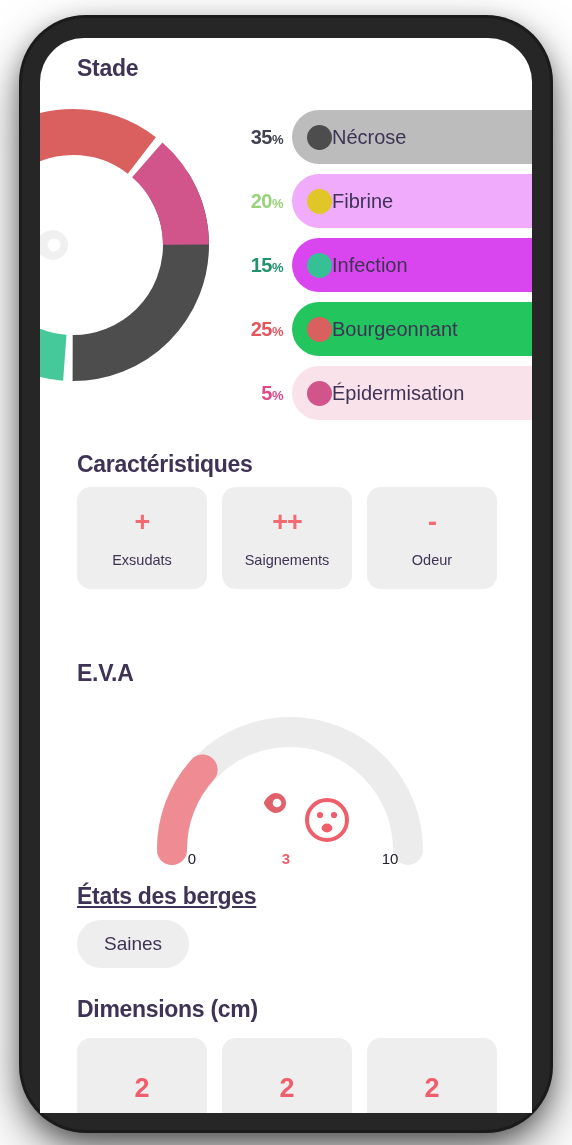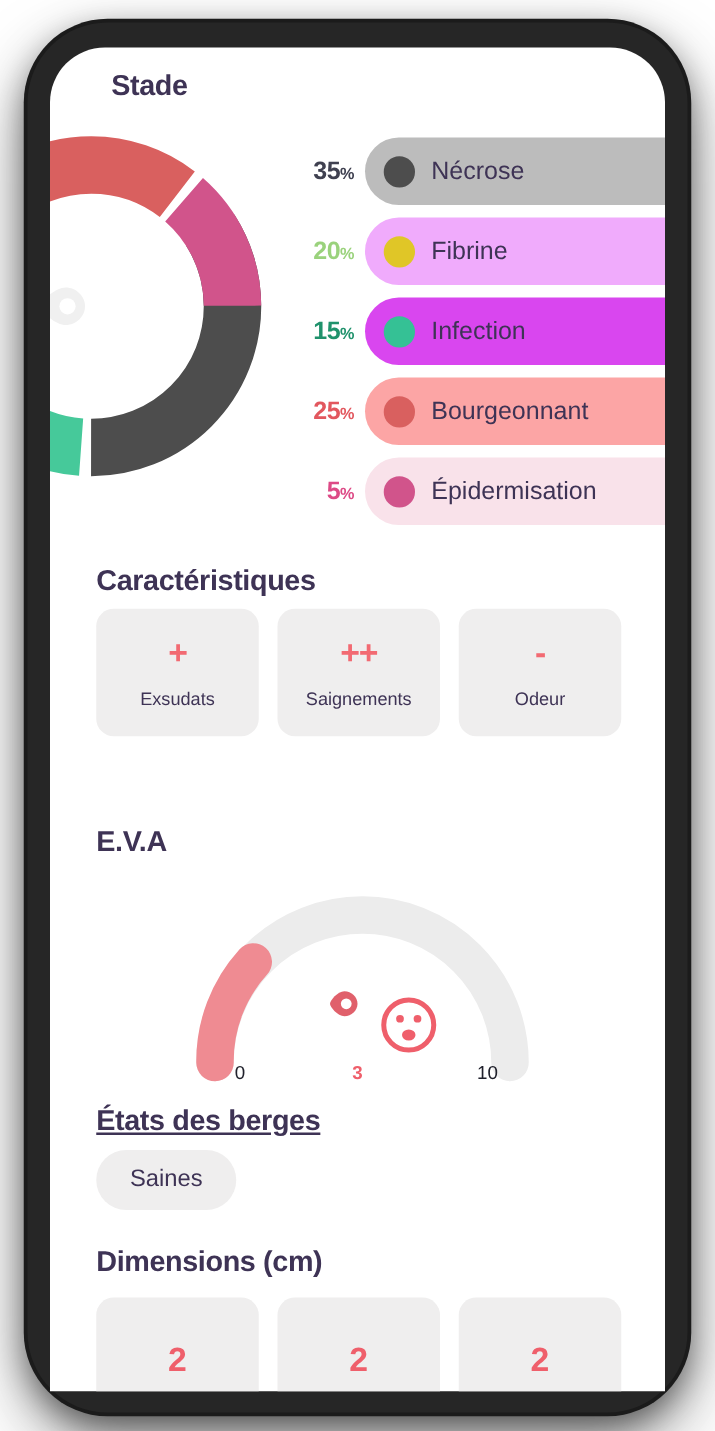--- a/index.html
+++ b/index.html
@@ -51,21 +51,20 @@
     font-size: 23px;
     font-weight: bold;
     letter-spacing: -0.3px;
   }
 
   
   .stade-title {
     position: absolute;
     left: 37px;
     top: 17px;
-    margin-left: 12px;
   }
 
   
   .donut-wrap {
     position: absolute;
     left: -112px;
     top: 62px;
     width: 290px;
     height: 290px;
   }
@@ -116,21 +115,20 @@
     align-items: center;
     padding-left: 15px;
   }
   .legend-dot {
     width: 25px;
     height: 25px;
     border-radius: 50%;
     flex: 0 0 25px;
   }
   .legend-label {
-    margin-left: 13px;
     font-size: 20px;
     color: #3e3355;
     white-space: nowrap;
   }
 
   
   .carac-title { position: absolute; left: 37px; top: 413px; }
   .carac-cards {
     position: absolute;
     left: 37px;
@@ -309,21 +307,21 @@
         <div class="legend-bar" style="background:#d946ef">
           <div class="legend-dot" style="background:#35c195"></div>
           <div class="legend-label">Infection</div>
         </div>
       </div>
 
       <div class="legend-row">
         <div class="legend-pct" style="color:#e2575e">
           <span>25</span><span class="sym">%</span>
         </div>
-        <div class="legend-bar" style="background:#fca5a5">
+        <div class="legend-bar" style="background:#22c55e">
           <div class="legend-dot" style="background:#d9605f"></div>
           <div class="legend-label">Bourgeonnant</div>
         </div>
       </div>
 
       <div class="legend-row">
         <div class="legend-pct" style="color:#dd4a86">
           <span>5</span><span class="sym">%</span>
         </div>
         <div class="legend-bar" style="background:#f9e2ea">

